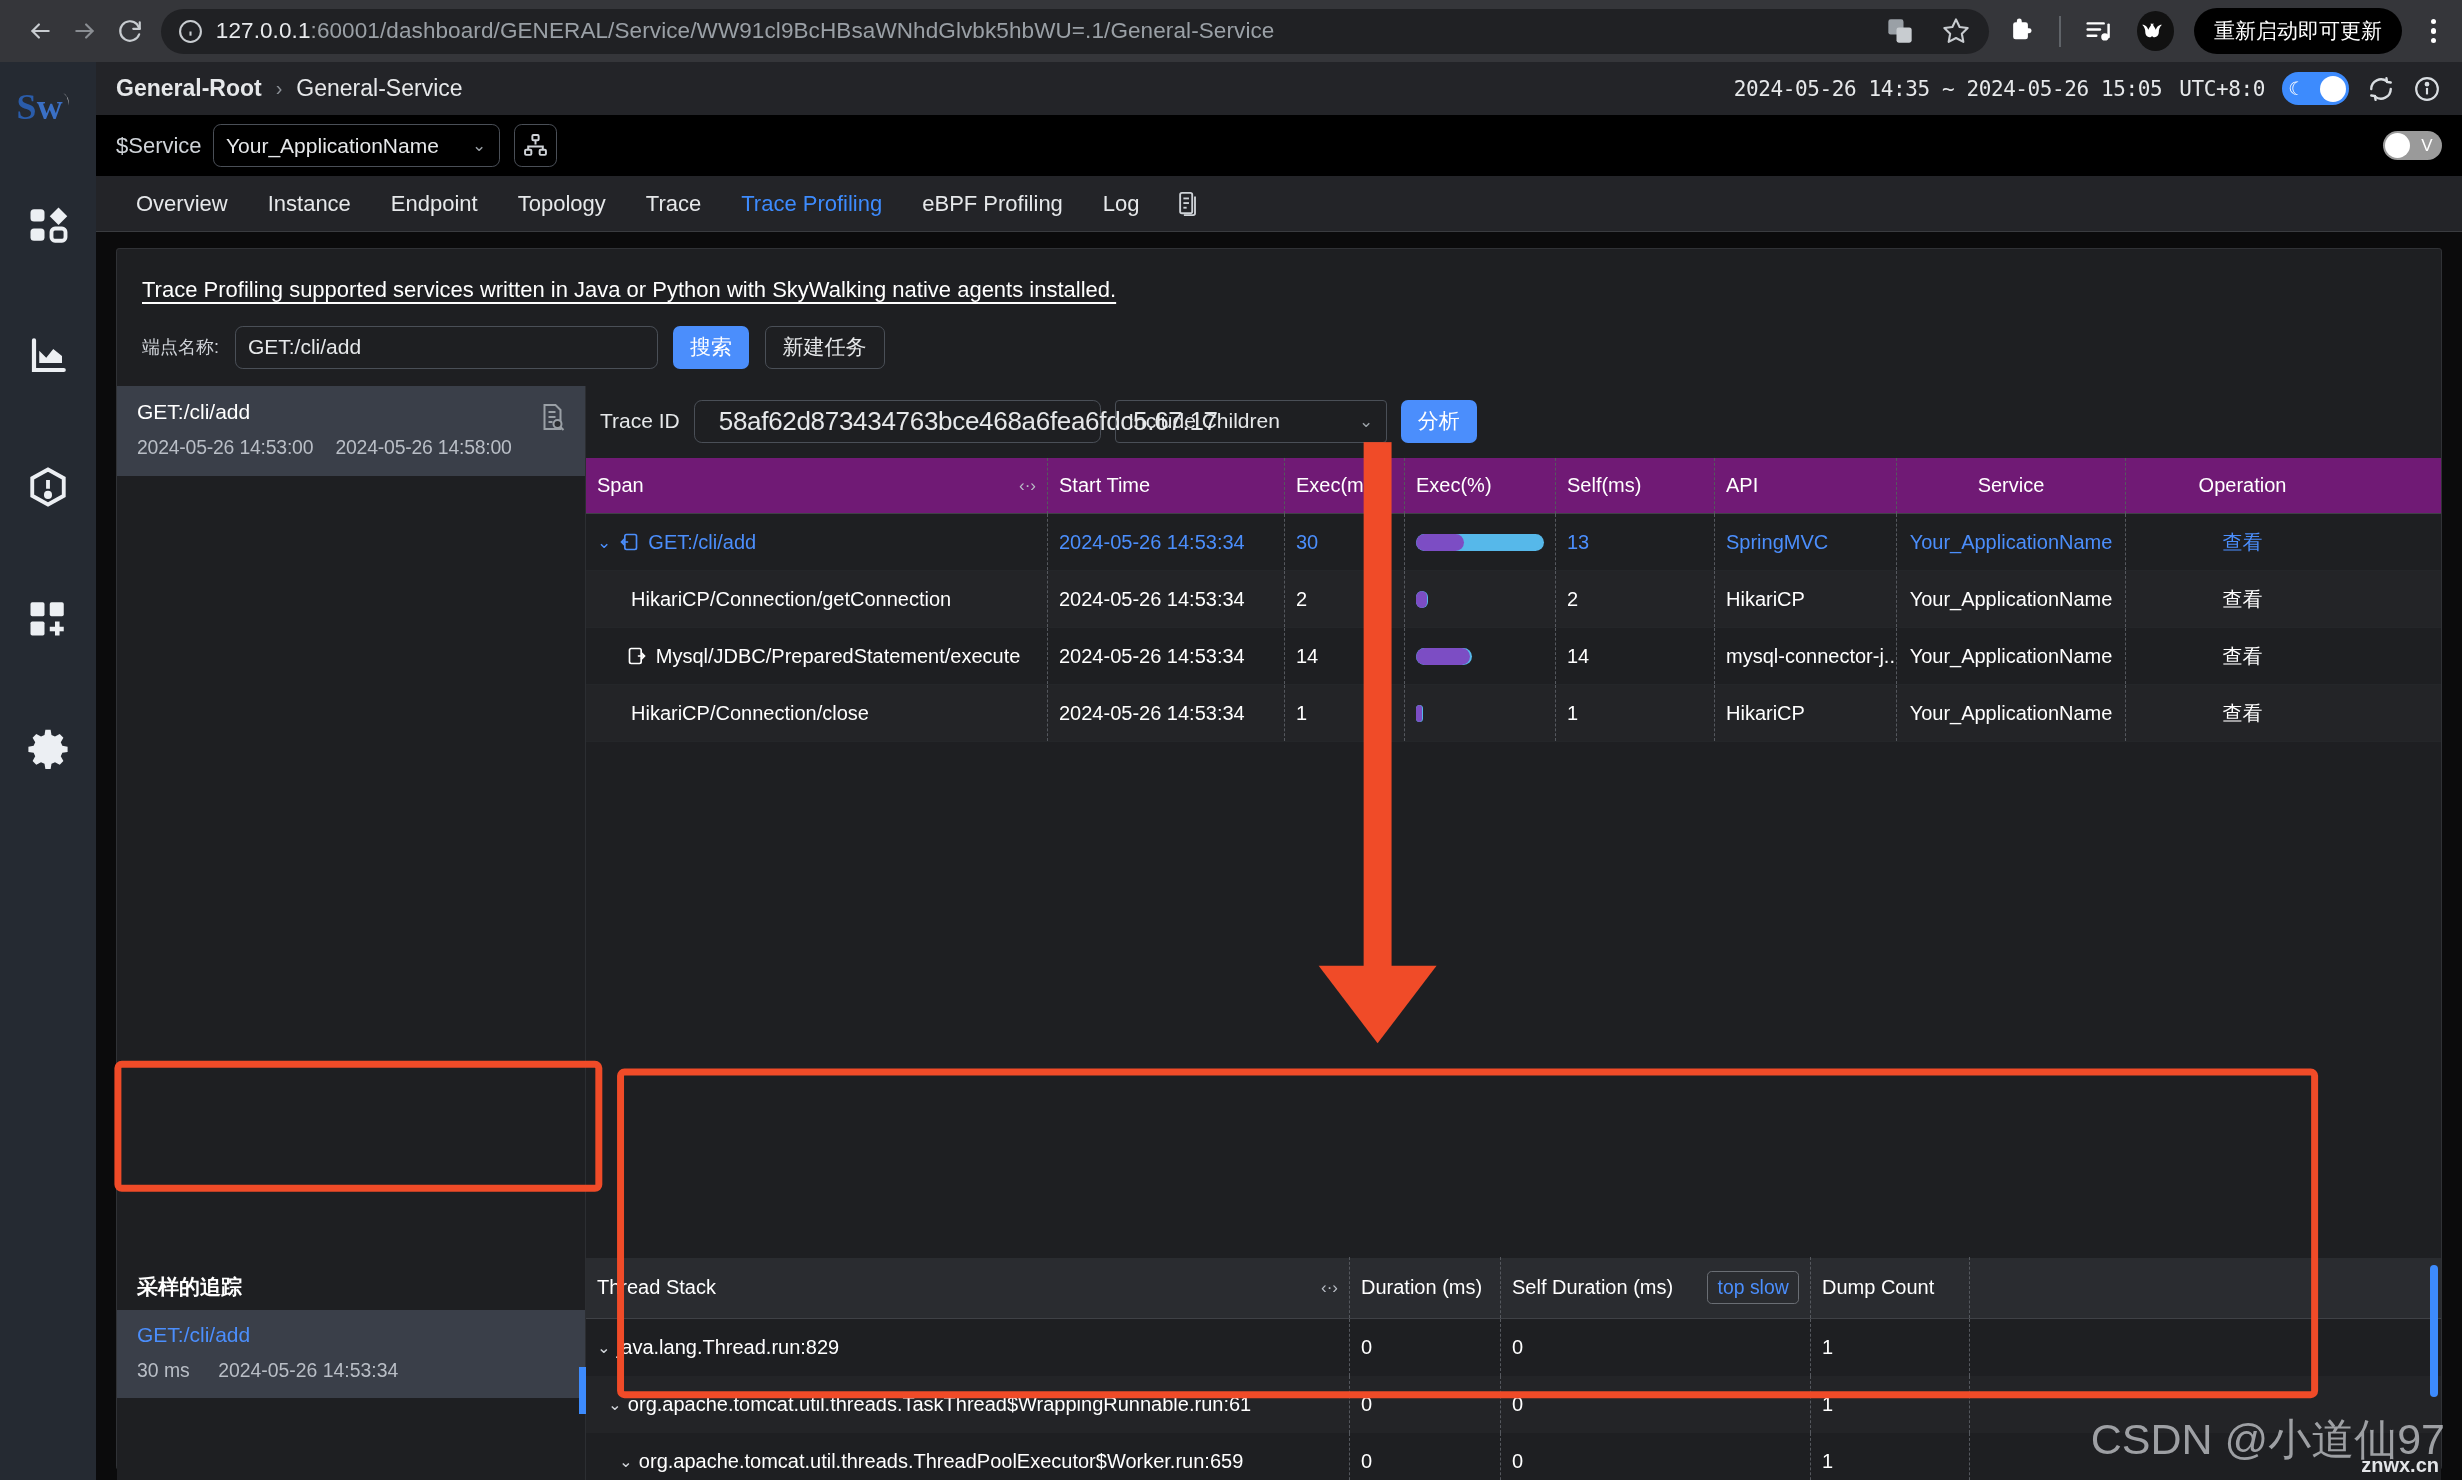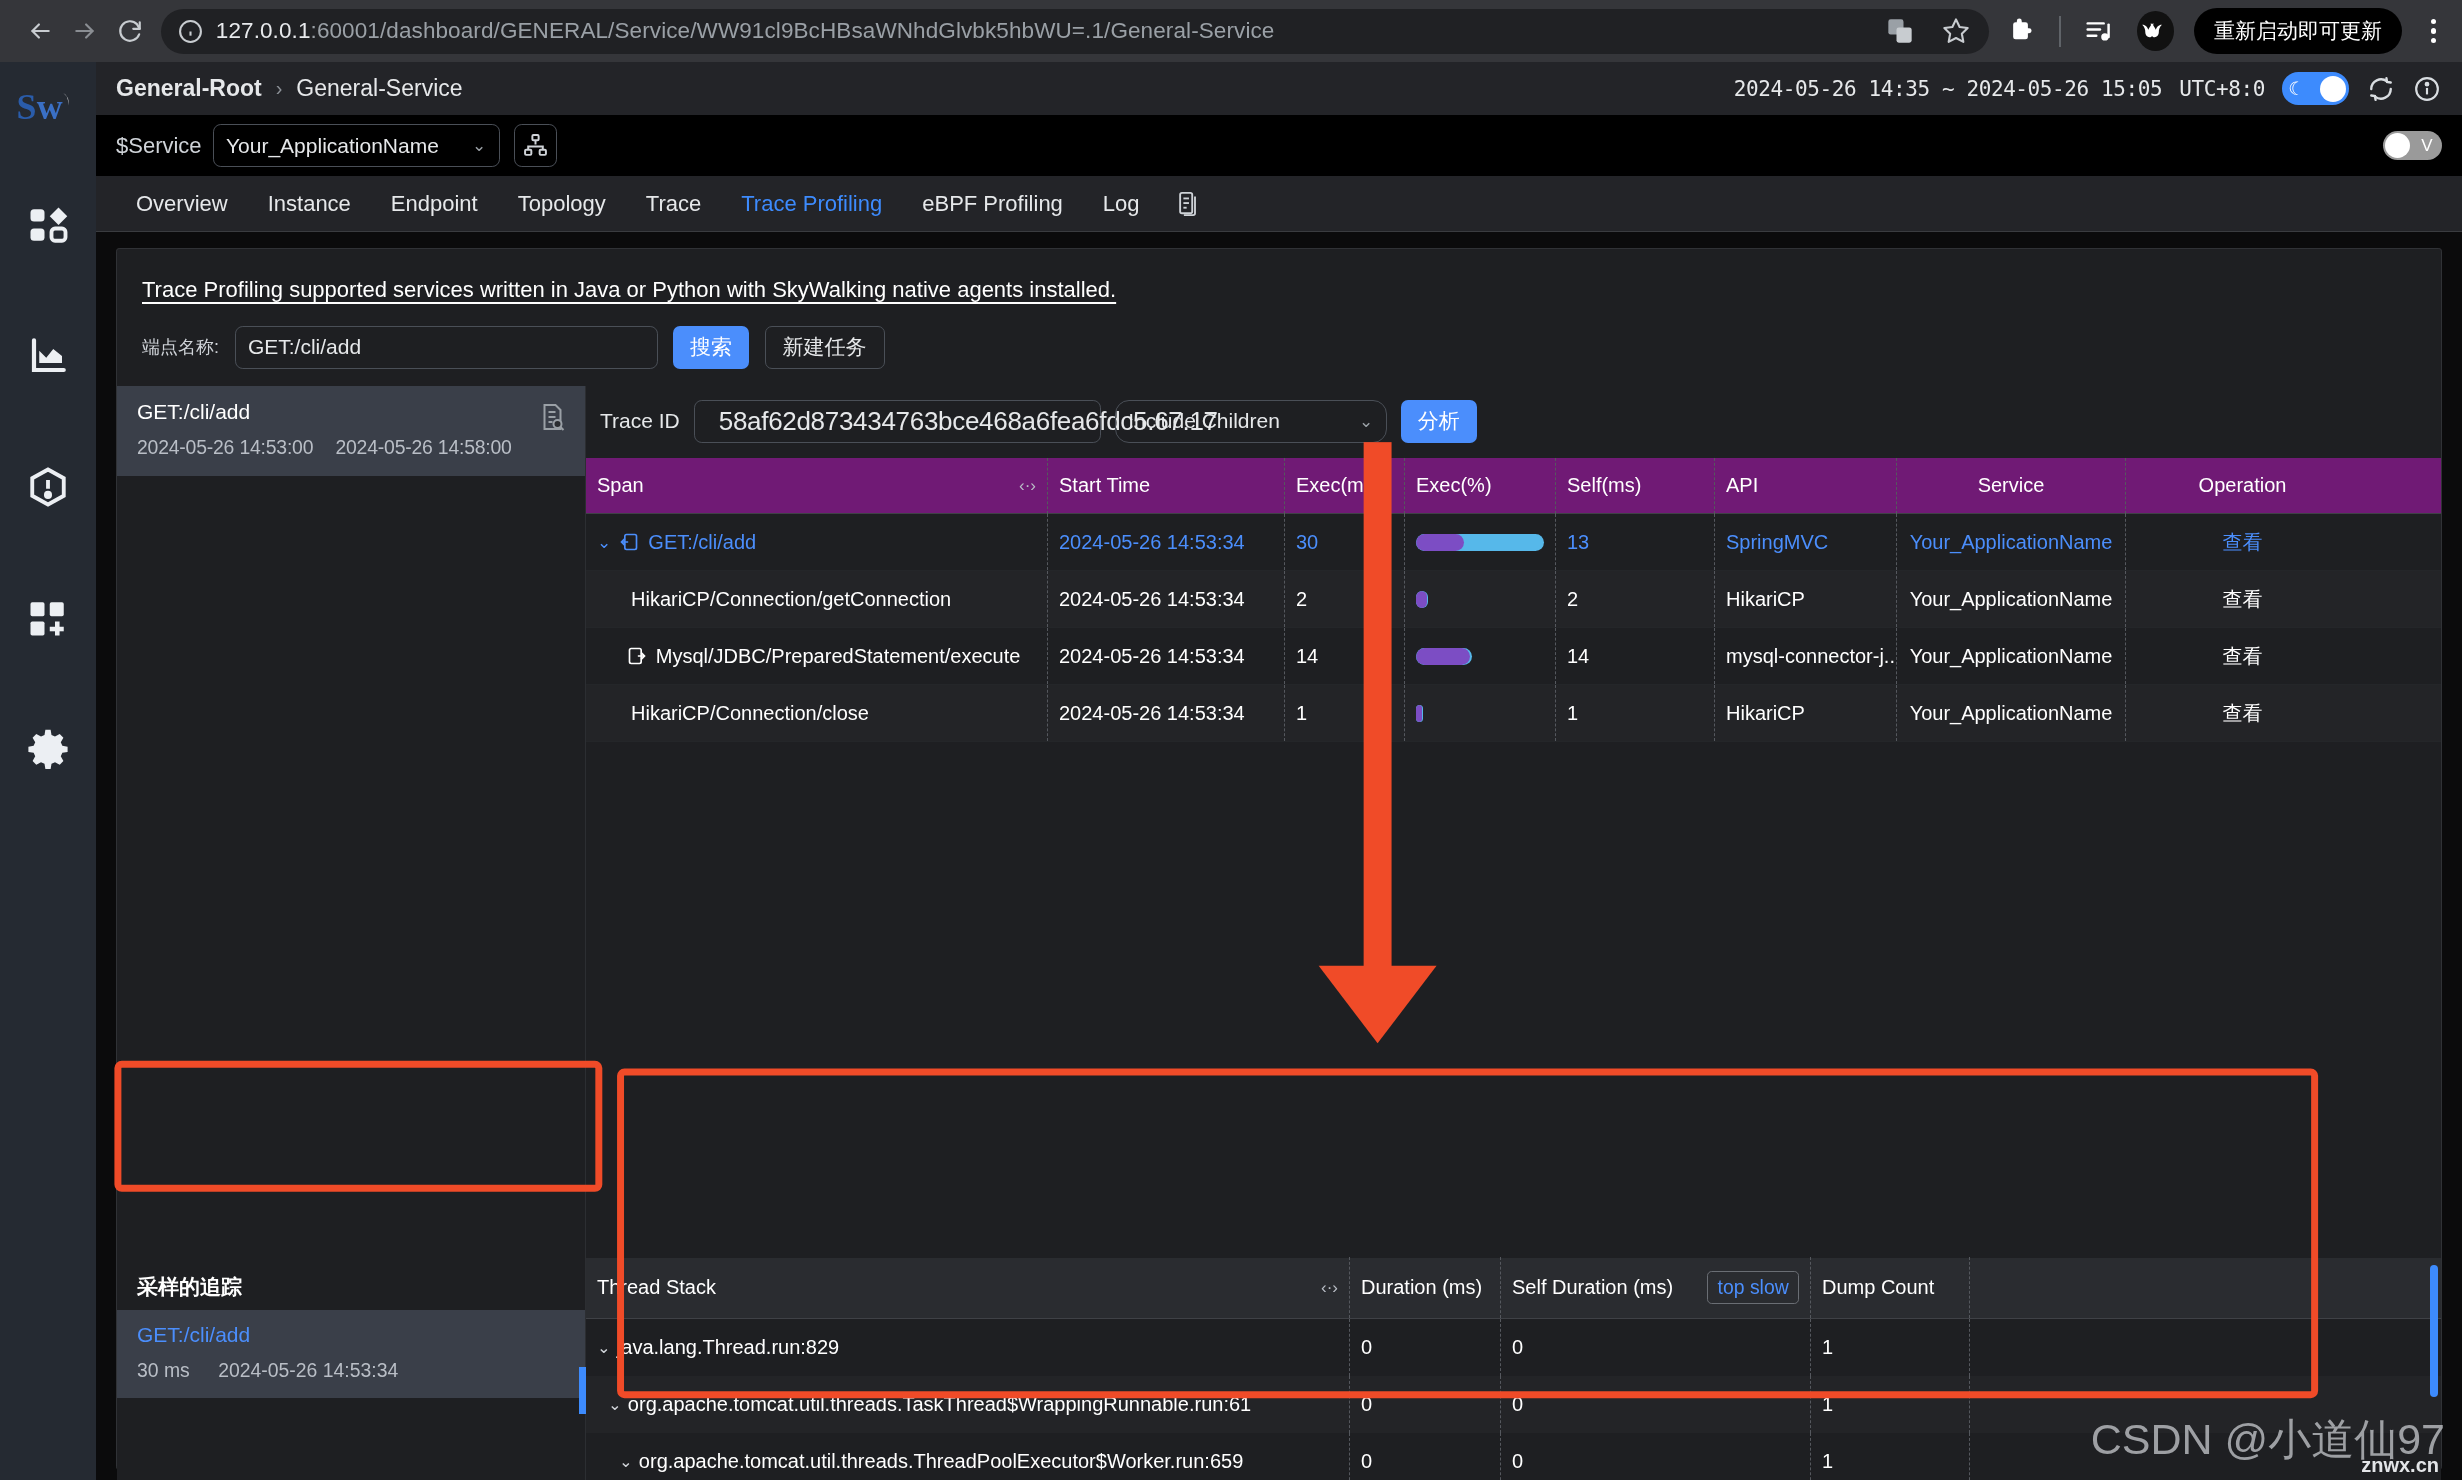--- a/index.html
+++ b/index.html
@@ -146,21 +146,21 @@
 
   .rightside { flex: 1 1 auto; min-width: 0; position: relative; }
   .traceidrow { display: flex; align-items: center; gap: 14px; padding: 14px 0 15.5px 14px; }
   .ti-label { font-size: 21px; color: #e6e8ea; }
   .ti-input {
     width: 407px; height: 43px; border: 0.8px solid #4a4f57; border-radius: 7.8px;
     color: #e6e8ea; font-size: 26px; padding: 0 24px; display: flex; align-items: center;
     letter-spacing: -0.3px;
   }
   .ti-select {
-    width: 272px; height: 43px; border: 0.8px solid #4a4f57; border-radius: 14px;
+    width: 272px; height: 43px; border: 0.8px solid #4a4f57; border-radius: 4px;
     color: #e6e8ea; font-size: 21px; padding: 0 12.4px; display: flex; align-items: center;
   }
   .ti-select .chev { margin-left: auto; color: #9aa0a6; font-size: 17px;}
 
   
   .sp-table { width: 100%; }
   .sp-head { display: flex; background: #701a75; height: 56px; align-items: center; border-bottom: 0.8px solid #3f4146;}
   .sp-row { display: flex; height: 57px; align-items: center; border-bottom: 0.8px solid #242629;}
   .sp-row.alt { background: #232427; }
   .sp-c { font-size: 20px; color: #ffffff; padding: 0 11px; border-right: 1.6px dashed #55585e;

